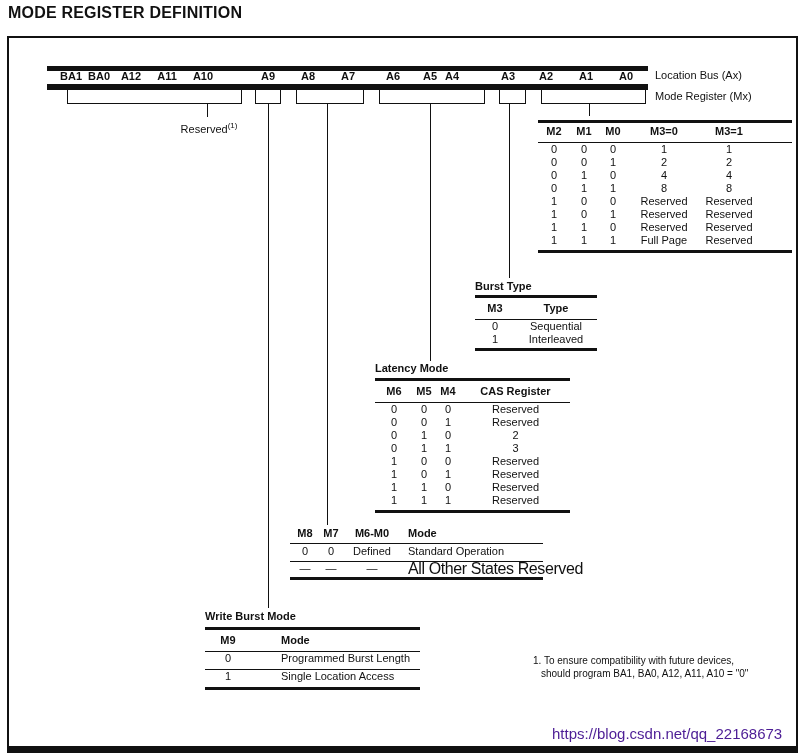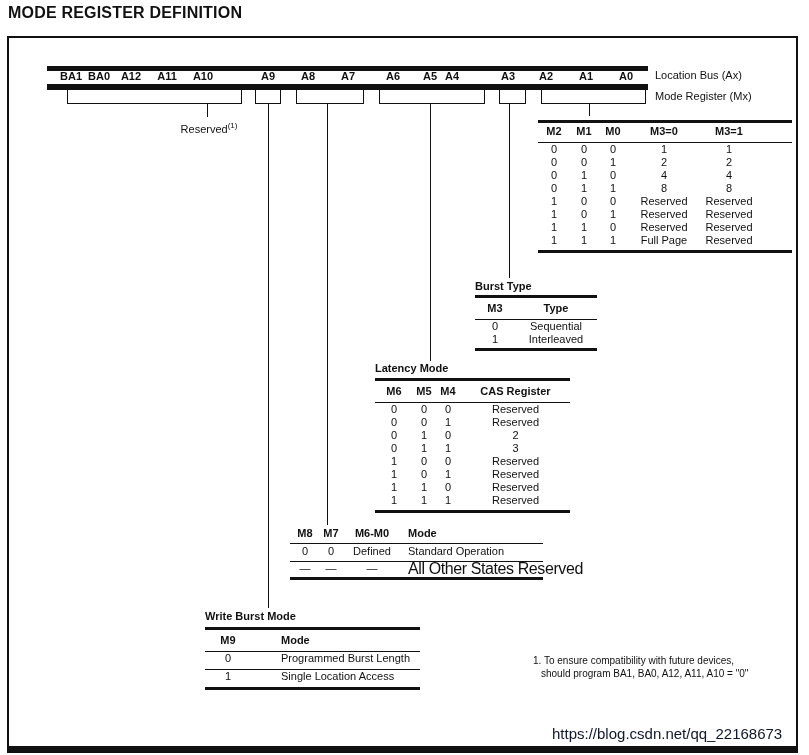--- a/index.html
+++ b/index.html
@@ -332,15 +332,15 @@
         </div>
       </div>
     <div class="thick"></div>
   </div>
 
   <div class="footnote">
     <div class="l1">1. To ensure compatibility with future devices,</div>
     <div class="l2">should program BA1, BA0, A12, A11, A10 = "0"</div>
   </div>
 
-  <div class="watermark" style="color: #0f172a;">https://blog.csdn.net/qq_22168673</div>
+  <div class="watermark" style="color: #4c1d95;">https://blog.csdn.net/qq_22168673</div>
 
 </div>
 
 </body></html>

